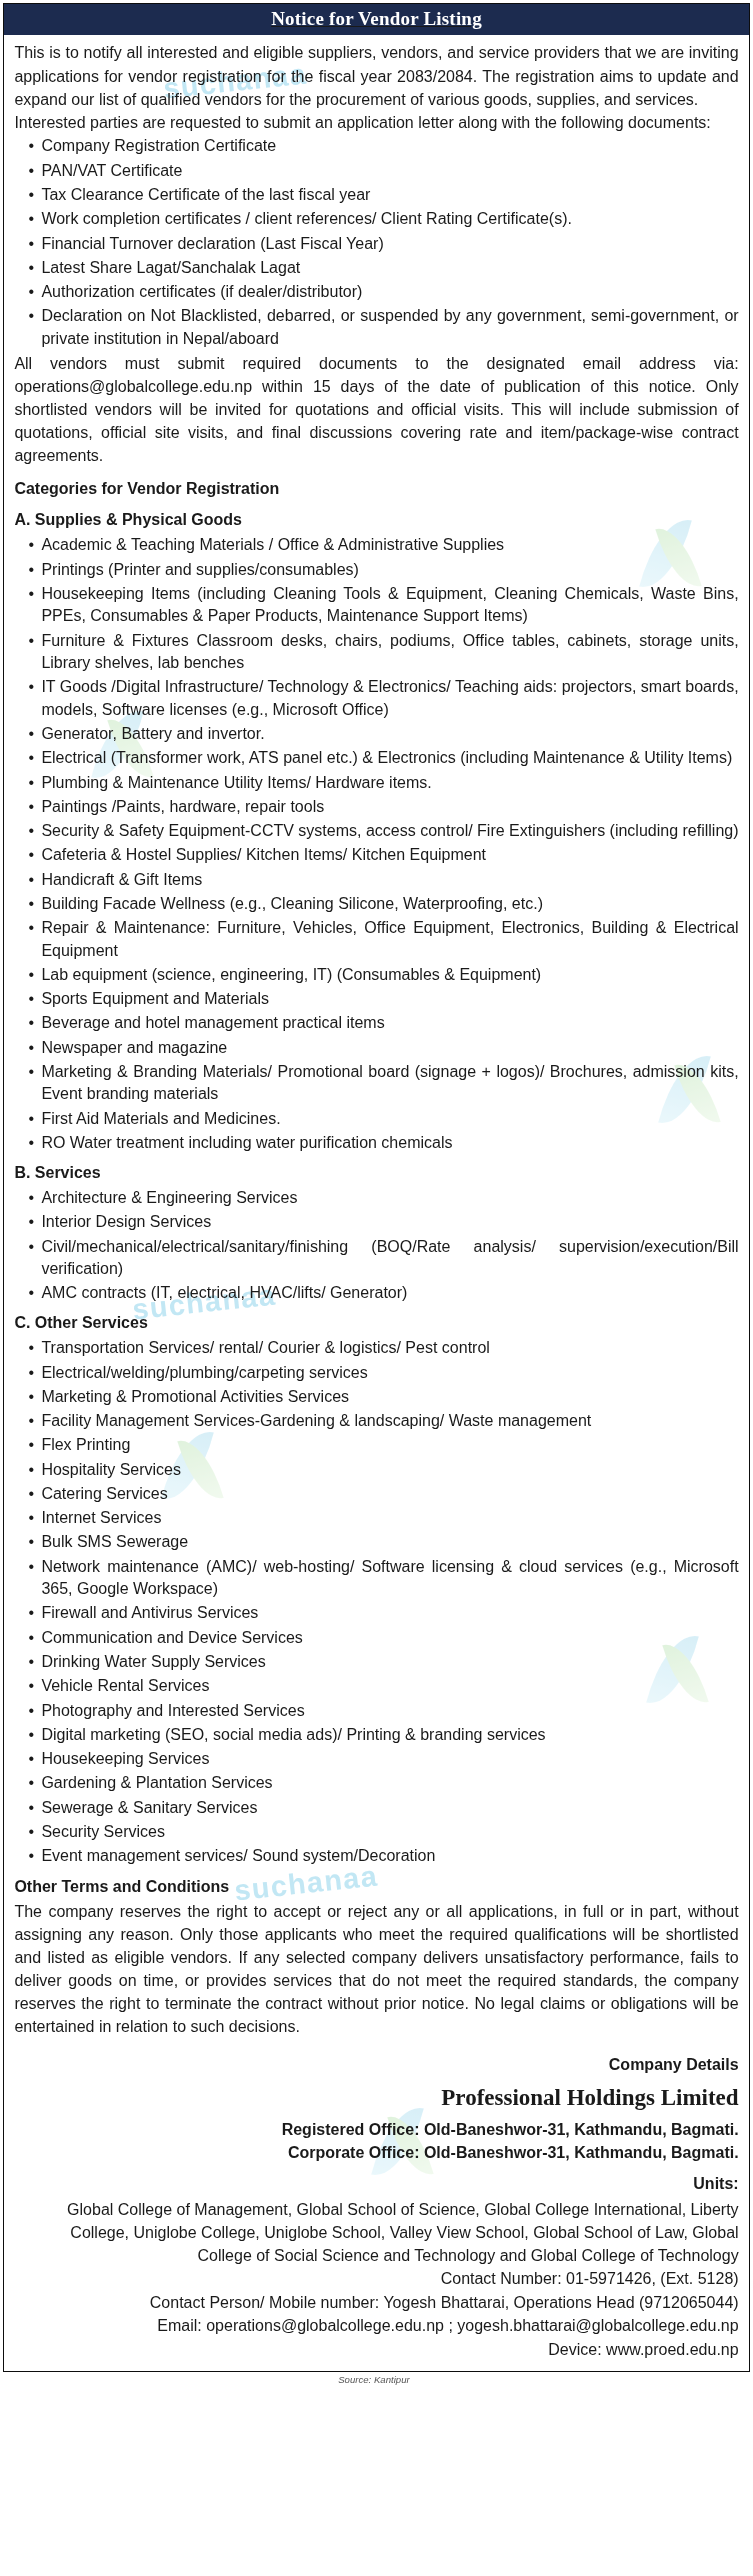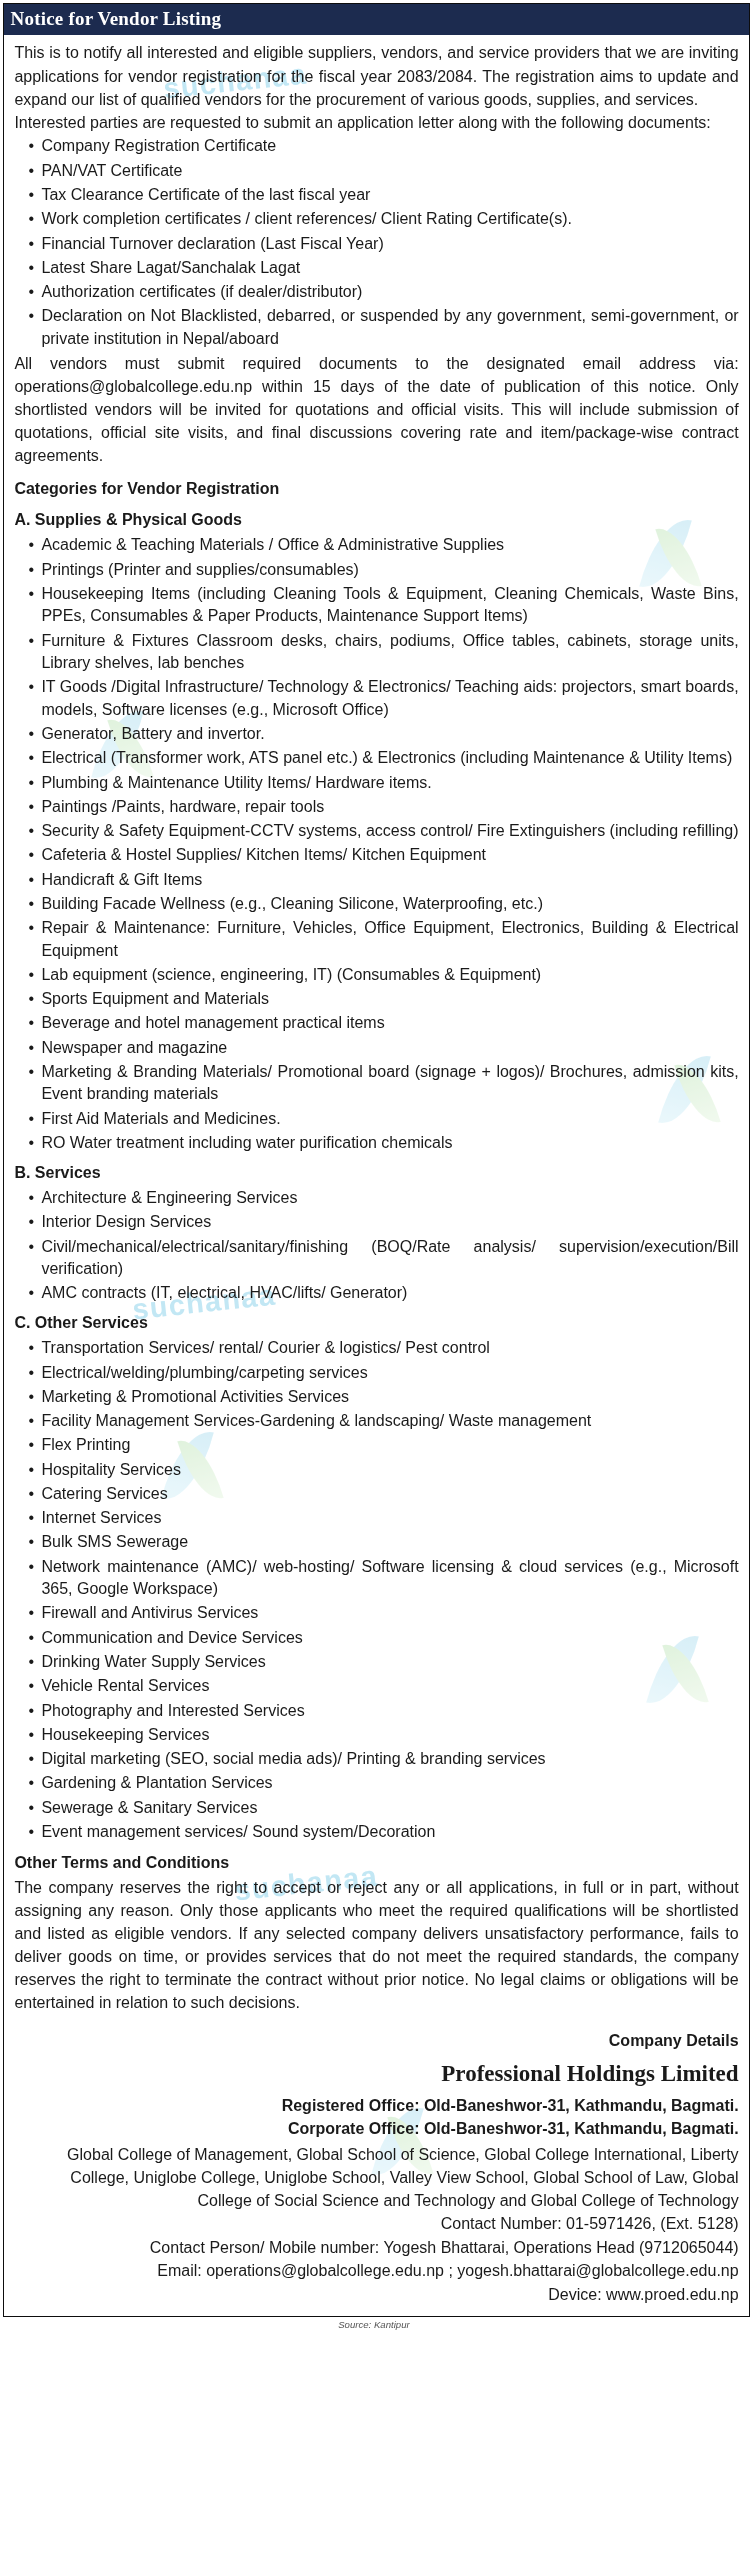--- a/index.html
+++ b/index.html
@@ -19,20 +19,22 @@
   }
   .notice {
     border: 1.3px solid #0d0d0d;
     background: #ffffff;
     position: relative;
     overflow: hidden;
   }
   .title-bar {
     background: var(--title-bar, #1c2b4f);
     padding: 3.8px 6.4px 5.1px 6.4px;
+    text-align: center;
+    text-decoration: underline;
   }
   .title-bar h1 {
     font-family: "Liberation Serif", serif;
     font-weight: bold;
     color: #ffffff;
     font-size: 19px;
     letter-spacing: 0.2px;
   }
   .content {
     position: relative;
@@ -232,35 +234,37 @@
           <div class="bullet">Hospitality Services</div>
           <div class="bullet">Catering Services</div>
           <div class="bullet">Internet Services</div>
           <div class="bullet">Bulk SMS Sewerage</div>
           <div class="bullet">Network maintenance (AMC)/ web-hosting/ Software licensing &amp; cloud services (e.g., Microsoft 365, Google Workspace)</div>
           <div class="bullet">Firewall and Antivirus Services</div>
           <div class="bullet">Communication and Device Services</div>
           <div class="bullet">Drinking Water Supply Services</div>
           <div class="bullet">Vehicle Rental Services</div>
           <div class="bullet">Photography and Interested Services</div>
+          <div class="bullet">Digital marketing (SEO, social media ads)/ Printing &amp; branding services</div>
           <div class="bullet">Housekeeping Services</div>
-          <div class="bullet">Digital marketing (SEO, social media ads)/ Printing &amp; branding services</div>
           <div class="bullet">Gardening &amp; Plantation Services</div>
           <div class="bullet">Sewerage &amp; Sanitary Services</div>
+          <div class="bullet">Security Services</div>
           <div class="bullet">Event management services/ Sound system/Decoration</div>
         </div>
 
       <h3 class="terms-heading">Other Terms and Conditions</h3>
       <p class="para">The company reserves the right to accept or reject any or all applications, in full or in part, without assigning any reason. Only those applicants who meet the required qualifications will be shortlisted and listed as eligible vendors. If any selected company delivers unsatisfactory performance, fails to deliver goods on time, or provides services that do not meet the required standards, the company reserves the right to terminate the contract without prior notice. No legal claims or obligations will be entertained in relation to such decisions.</p>
 
       <div class="company">
         <p class="company-details-heading">Company Details</p>
         <p class="company-name">Professional Holdings Limited</p>
         <p class="office-line">Registered Office: Old-Baneshwor-31, Kathmandu, Bagmati.</p>
         <p class="office-line">Corporate Office: Old-Baneshwor-31, Kathmandu, Bagmati.</p>
+        <p class="units-heading">Units:</p>
         <p class="units-text">Global College of Management, Global School of Science, Global College International, Liberty College, Uniglobe College, Uniglobe School, Valley View School, Global School of Law, Global College of Social Science and Technology and Global College of Technology</p>
         <p class="contact-line">Contact Number: 01-5971426, (Ext. 5128)</p>
         <p class="contact-line">Contact Person/ Mobile number: Yogesh Bhattarai, Operations Head (9712065044)</p>
         <p class="contact-line">Email: operations@globalcollege.edu.np ; yogesh.bhattarai@globalcollege.edu.np</p>
         <p class="contact-line">Device: www.proed.edu.np</p>
       </div>
 
     </div>
   </div>
 

